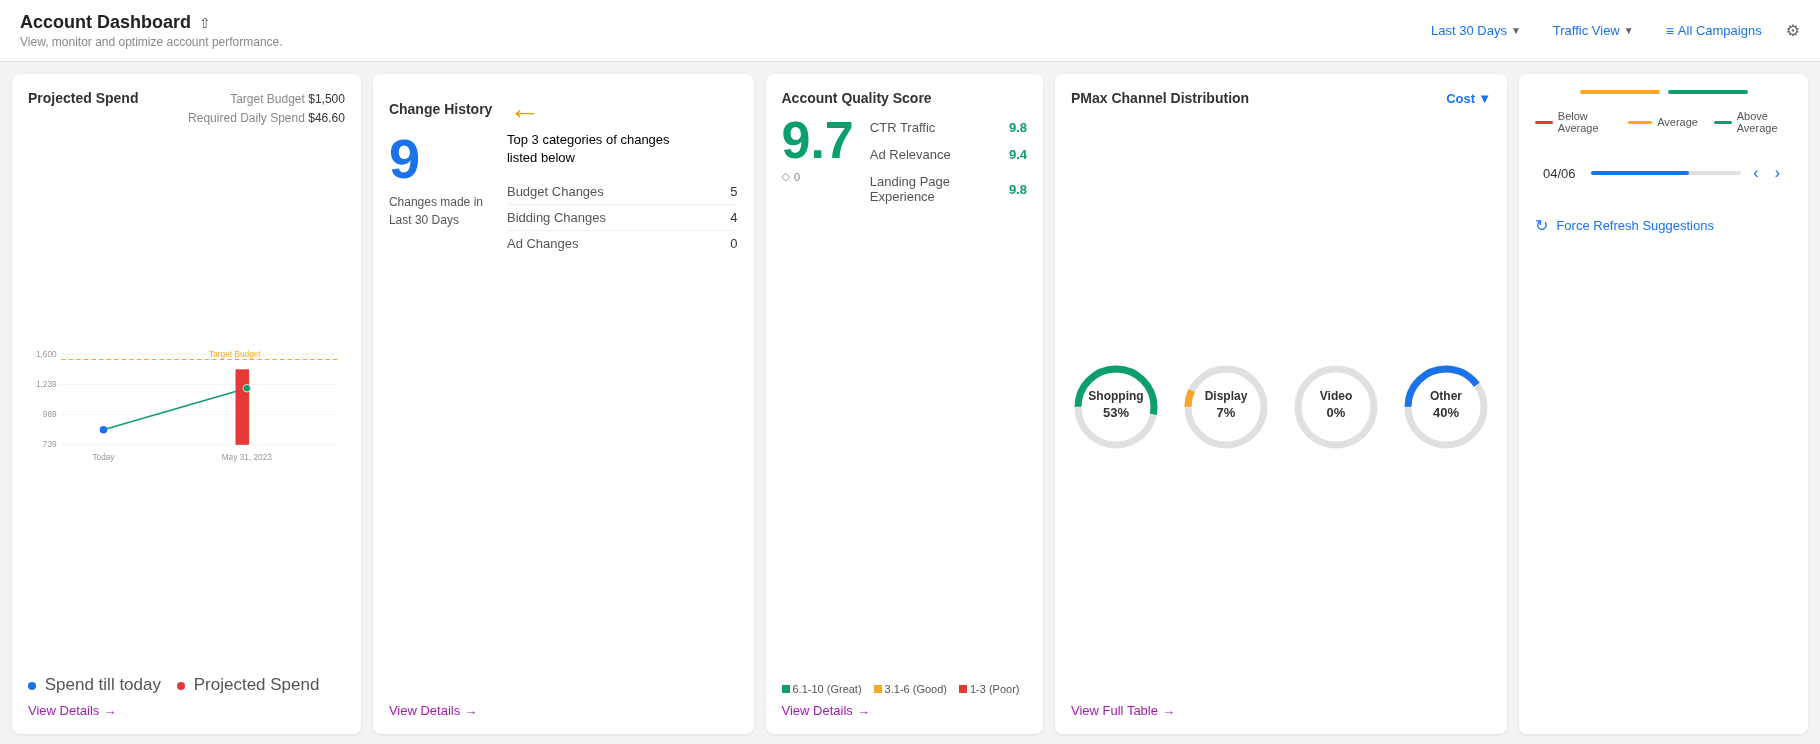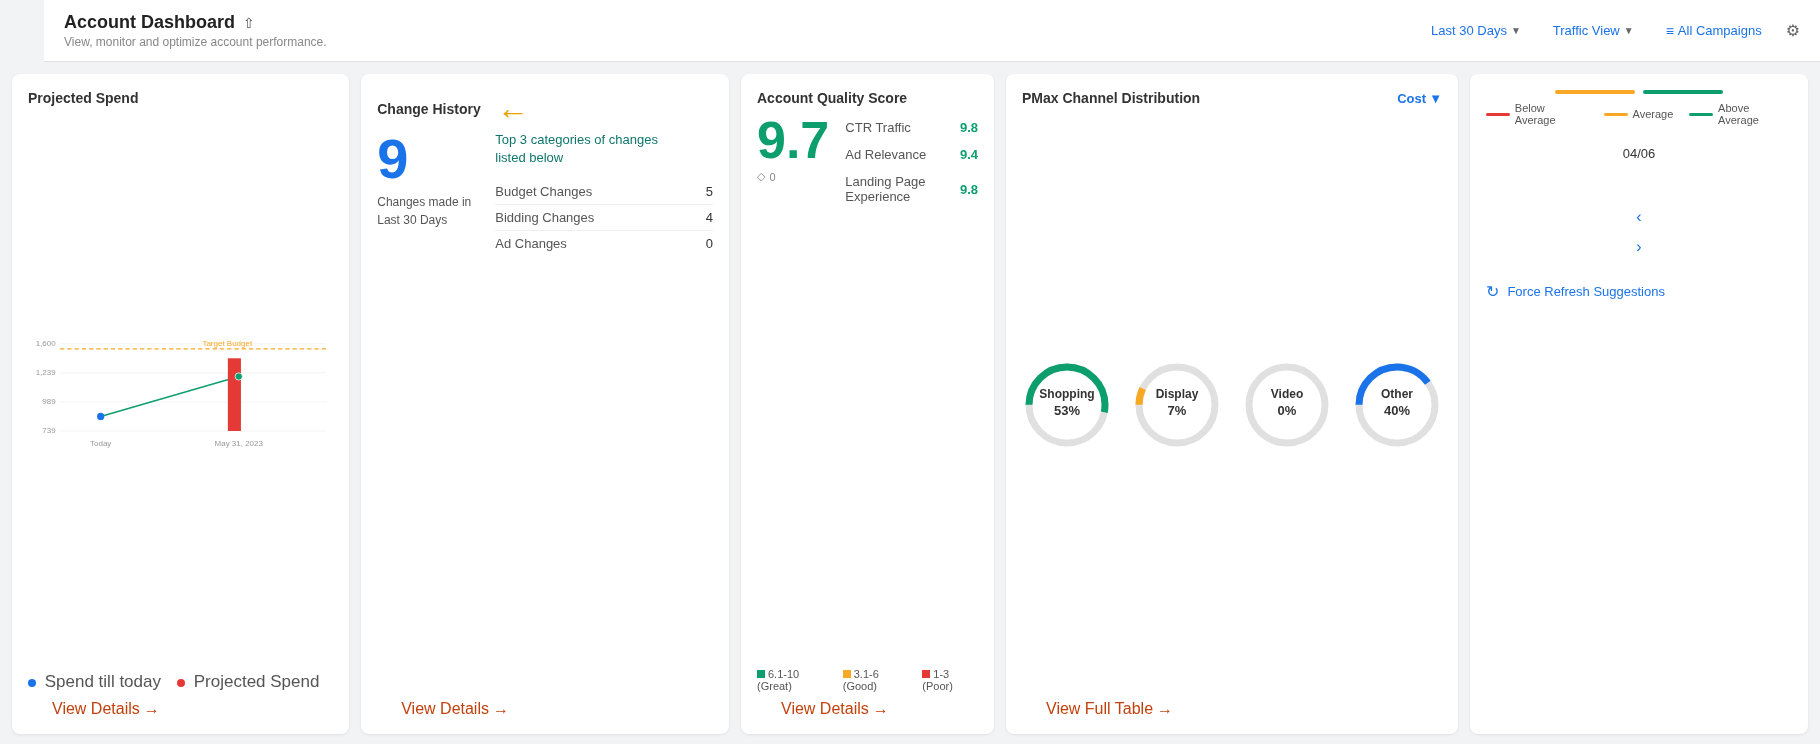--- a/index.html
+++ b/index.html
@@ -5,21 +5,20 @@
     * { box-sizing: border-box; margin: 0; padding: 0; }
     body { font-family: 'Segoe UI', Arial, sans-serif; background: #f1f3f4; color: #333; font-size: 13px; }
 
     .header {
       background: #fff;
       padding: 12px 20px;
       display: flex;
       align-items: center;
       justify-content: space-between;
       border-bottom: 1px solid #e0e0e0;
-      margin-left: 44px;
     }
     .header-left h1 { font-size: 18px; font-weight: 600; color: #222; }
     .header-left p { font-size: 12px; color: #888; margin-top: 2px; }
     .header-right { display: flex; align-items: center; gap: 16px; }
     .header-btn {
       display: flex; align-items: center; gap: 4px;
       font-size: 13px; color: #1a73e8; cursor: pointer;
       background: none; border: none; padding: 4px 8px;
     }
     .chevron { font-size: 10px; color: #666; }
@@ -92,30 +91,29 @@
       margin-top: 4px;
     }
     .legend-dot {
       display: inline-block;
       width: 8px; height: 8px;
       border-radius: 50%;
       margin-right: 4px;
     }
 
     .view-details-link {
-      color: #c2410c;
-      font-size: 16px;
+      color: #a21caf;
+      font-size: 13px;
       text-decoration: none;
       display: flex;
       align-items: center;
       gap: 4px;
       margin-top: 8px;
       cursor: pointer;
       width: fit-content;
-      margin-left: 24px;
     }
 
     
     .change-history-card {
       flex: 1.1;
       display: flex;
       flex-direction: column;
       position: relative;
     }
     .change-history-header {
@@ -128,21 +126,21 @@
     .change-history-body {
       display: flex;
       gap: 24px;
       flex: 1;
     }
     .change-count { flex: 0 0 auto; }
     .change-number { font-size: 56px; font-weight: 700; color: #1a73e8; line-height: 1; }
     .change-label { font-size: 12px; color: #555; margin-top: 6px; line-height: 1.5; }
 
     .change-categories { flex: 1; }
-    .change-categories-title { font-size: 13px; color: #0f766e; font-weight: 500; margin-bottom: 12px; line-height: 1.4; }
+    .change-categories-title { font-size: 13px; color: #000000; font-weight: 500; margin-bottom: 12px; line-height: 1.4; }
     .change-row {
       display: flex;
       justify-content: space-between;
       padding: 5px 0;
       border-bottom: 1px solid #f0f0f0;
       font-size: 13px;
       color: #555;
     }
     .change-row:last-child { border-bottom: none; }
     .change-row-count { color: #333; font-weight: 500; }
@@ -231,27 +229,28 @@
     .channel-circle {
       display: flex;
       flex-direction: column;
       align-items: center;
       gap: 4px;
     }
     .donut-svg { width: 90px; height: 90px; }
 
     
     .right-panel {
-      width: 338px;
+      width: 289px;
       background: #fff;
       border-radius: 8px;
       box-shadow: 0 1px 3px rgba(0,0,0,0.08);
       padding: 16px;
       display: flex;
       flex-direction: column;
+      gap: 8px;
     }
 
     .legend-row {
       display: flex;
       gap: 16px;
       justify-content: center;
       margin-bottom: 12px;
     }
     .legend-item {
       display: flex;
@@ -264,21 +263,20 @@
       width: 24px;
       height: 3px;
       border-radius: 2px;
     }
 
     .date-nav {
       display: flex;
       align-items: center;
       gap: 8px;
       margin: 8px 8px 16px;
-      flex-direction: column;
     }
     .date-label { font-size: 13px; color: #333; font-weight: 500; flex: 0 0 40px; }
     .date-bar-container { flex: 1; background: #e0e0e0; height: 4px; border-radius: 2px; }
     .date-bar-fill { background: #1a73e8; height: 4px; border-radius: 2px; width: 65%; }
     .nav-btn {
       background: none; border: none; cursor: pointer;
       color: #1a73e8; font-size: 16px; padding: 2px 4px;
     }
 
     .force-refresh {
@@ -327,20 +325,30 @@
 </div>
 
 <div class="main-content">
   <div class="left-panel">
 
     <div class="top-row">
 
       <div class="card projected-spend-card">
         <div class="card-header-row">
           <span class="card-title">Projected Spend</span>
+          <div class="budget-info">
+            <div>
+              <span class="budget-label">Target Budget</span>
+              <span class="budget-value">$1,500</span>
+            </div>
+            <div>
+              <span class="budget-label">Required Daily Spend</span>
+              <span class="budget-value">$46.60</span>
+            </div>
+          </div>
         </div>
 
         <div class="chart-area">
           <svg class="chart-svg" viewBox="0 0 420 160">
 
             <text x="38" y="18" font-size="11" fill="#999" text-anchor="end">1,600</text>
             <text x="38" y="58" font-size="11" fill="#999" text-anchor="end">1,239</text>
             <text x="38" y="98" font-size="11" fill="#999" text-anchor="end">989</text>
             <text x="38" y="138" font-size="11" fill="#999" text-anchor="end">739</text>
 

